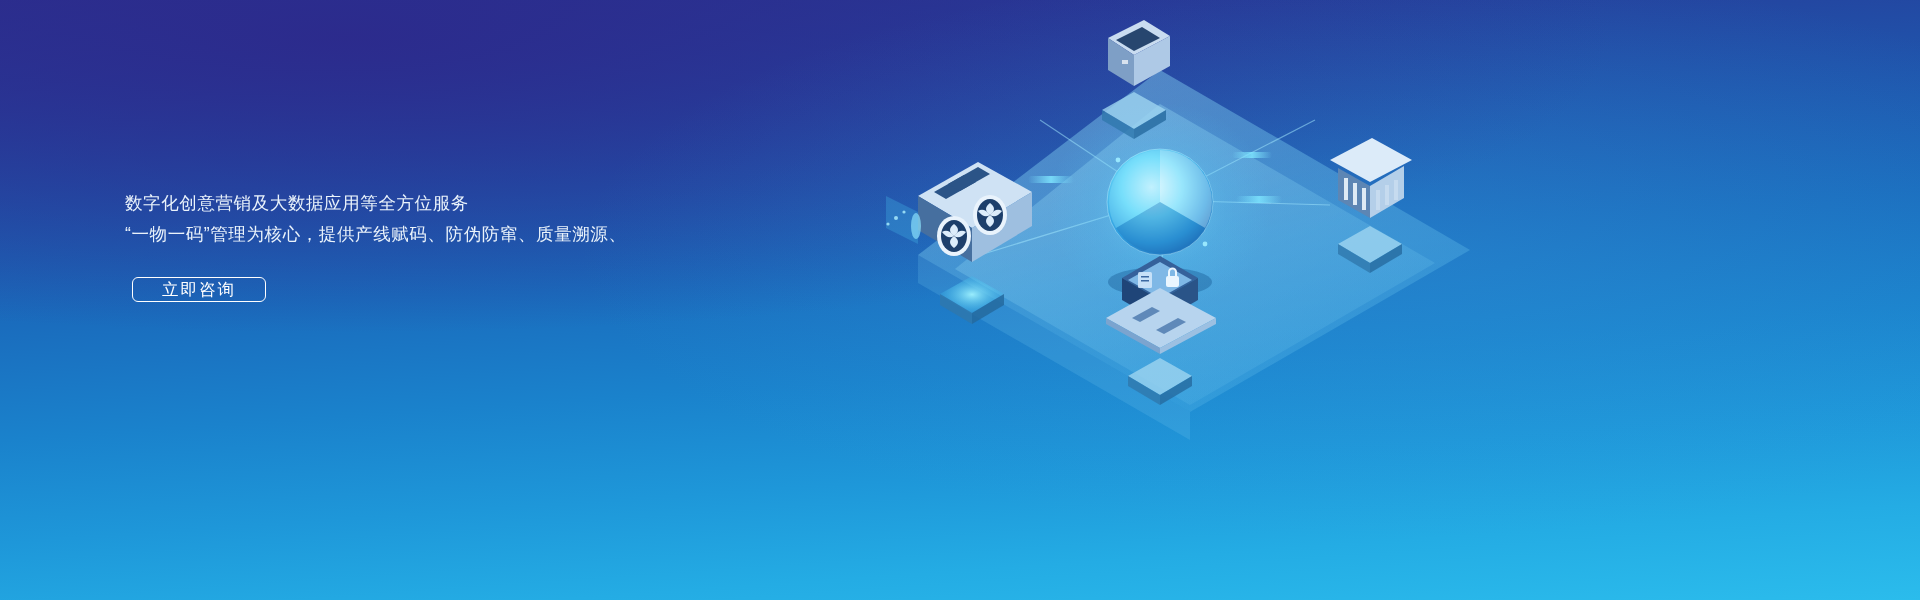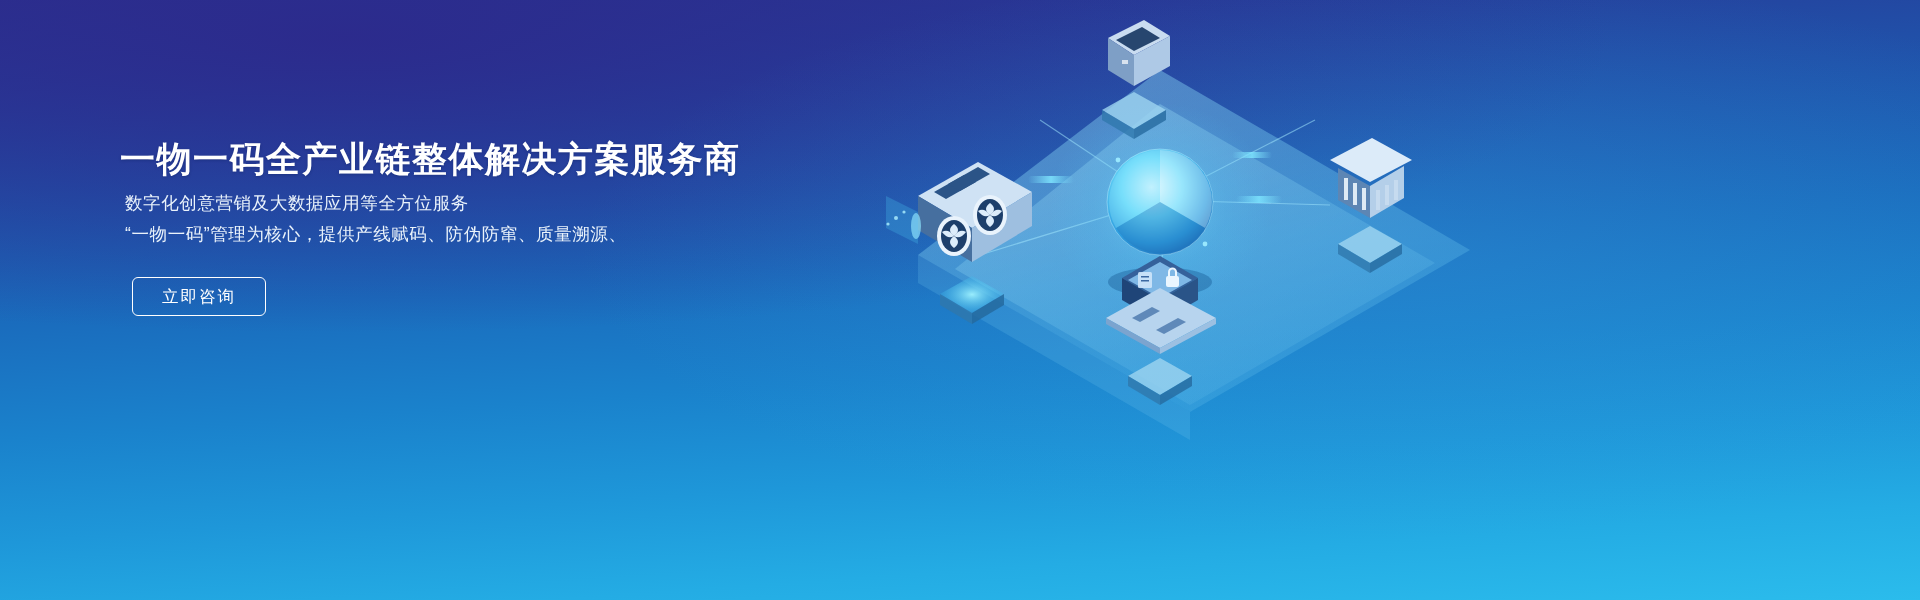--- a/index.html
+++ b/index.html
@@ -48,21 +48,21 @@
   .sub {
     position:absolute; left:5px; top:188px;
     width:660px;
     font-size:17.5px; line-height:31px; color:#eaf3fb;
     letter-spacing:0.6px; font-weight:400;
   }
   .sub div { white-space:nowrap; }
 
   .cta {
     position:absolute; left:12px; top:277px;
-    width:134px; height:39px;
+    width:134px; height:25px;
     border:1.6px solid #ffffff; border-radius:6px;
     background:transparent; color:#ffffff;
     font-size:16.5px; letter-spacing:2px;
     font-family:"Liberation Sans","DejaVu Sans",sans-serif;
     cursor:pointer;
     display:flex; align-items:center; justify-content:center;
   }
 
   
   .illus {
@@ -72,21 +72,20 @@
   .illus svg { display:block; }
 </style>
 </head>
 <body>
 
 <div class="banner">
   <div class="bg-wash"></div>
 
   <div class="content">
 
-    <div class="headline">一物一码全产业链整体解决方案服务商</div>
 
     <div class="sub">
       <div>数字化创意营销及大数据应用等全方位服务</div>
       <div>“一物一码”管理为核心，提供产线赋码、防伪防窜、质量溯源、</div>
     </div>
 
     <button class="cta">立即咨询</button>
   </div>
 
   <div class="illus">

